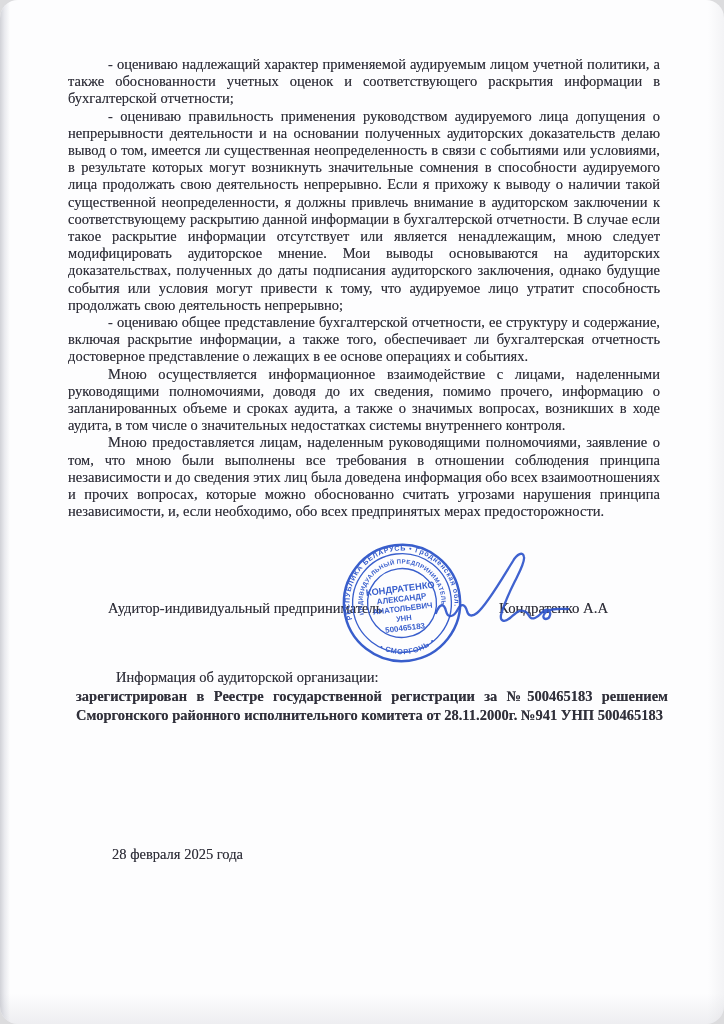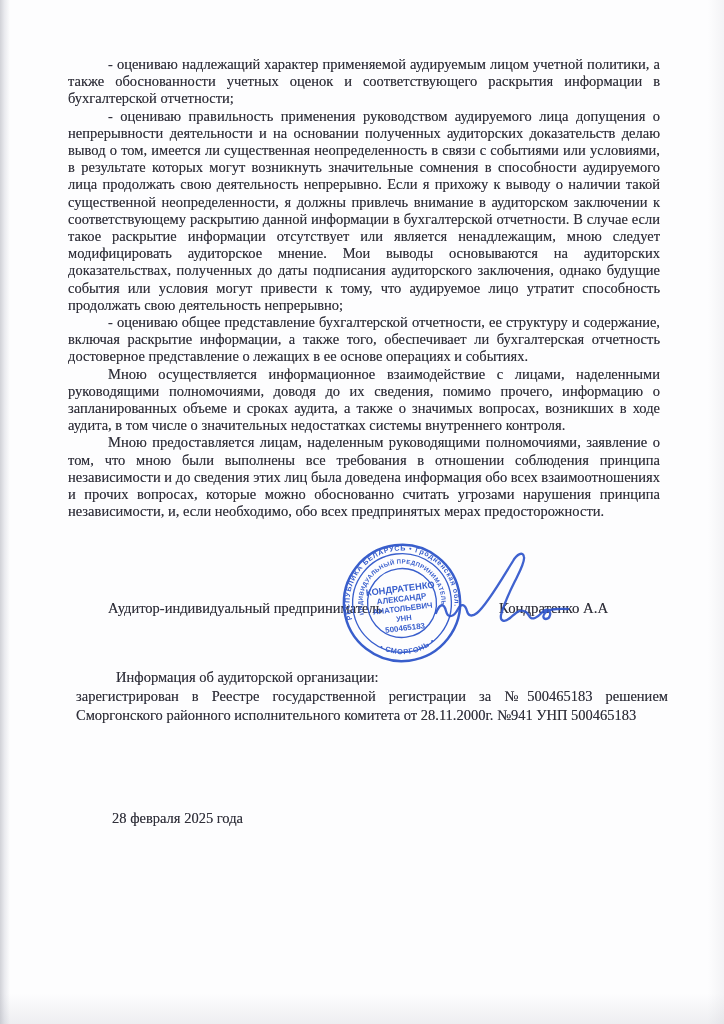--- a/index.html
+++ b/index.html
@@ -1,19 +1,19 @@
 <!DOCTYPE html>
 <html><head>
 <meta charset="utf-8">
 <style>
   html,body{margin:0;padding:0;background:#dcdcde;}
   .page{
     position:relative;width:724px;height:1024px;margin:0 auto;
     background:#fdfdfe;overflow:hidden;
-    font-family:"Liberation Serif", serif;color:#30303a;
+    font-family:"Liberation Serif", serif;color:#30303a;border-radius:18px;
   }
   .scan-edge-left{
     position:absolute;left:0;top:0;width:10px;height:100%;
     background:linear-gradient(to right,#c6c7ce 0%,#e4e5ea 45%,rgba(255,255,255,0) 100%);
     opacity:.8;pointer-events:none;
   }
   .scan-shade-bottom{
     position:absolute;left:0;bottom:0;width:100%;height:30px;
     background:linear-gradient(to top,rgba(176,178,188,.20),rgba(176,178,188,0));
     pointer-events:none;
@@ -37,23 +37,23 @@
     position:absolute;left:499px;top:600px;font-size:14.8px;white-space:nowrap;
     text-shadow:0 0 .45px rgba(42,42,54,.55);
   }
   .info-block{
     position:absolute;left:76px;top:668px;width:592px;
     font-size:14.5px;line-height:19px;
     text-shadow:0 0 .45px rgba(42,42,54,.55);
   }
   .info-block div{margin:0;}
   .info-block .indent{text-indent:40px;}
-  .info-block .just{text-align:justify;}
+  .info-block .just{text-align:justify;font-weight:bold;}
   .date-line{
-    position:absolute;left:112px;top:810px;font-size:14.5px;white-space:nowrap;
+    position:absolute;left:112px;top:846px;font-size:14.5px;white-space:nowrap;
     text-shadow:0 0 .45px rgba(42,42,54,.55);
   }
   .stamp-svg{
     position:absolute;left:330px;top:531px;width:144px;height:144px;
     transform:rotate(-7deg);opacity:.93;pointer-events:none;
   }
   .stamp-svg text{font-family:"Liberation Sans", sans-serif;font-weight:bold;fill:#2b53c9;}
   .stamp-svg .ring-outer{font-size:6.9px;letter-spacing:.7px;}
   .stamp-svg .ring-bottom{font-size:7.2px;letter-spacing:.6px;}
   .stamp-svg .ring-inner{font-size:5.9px;letter-spacing:.35px;}

